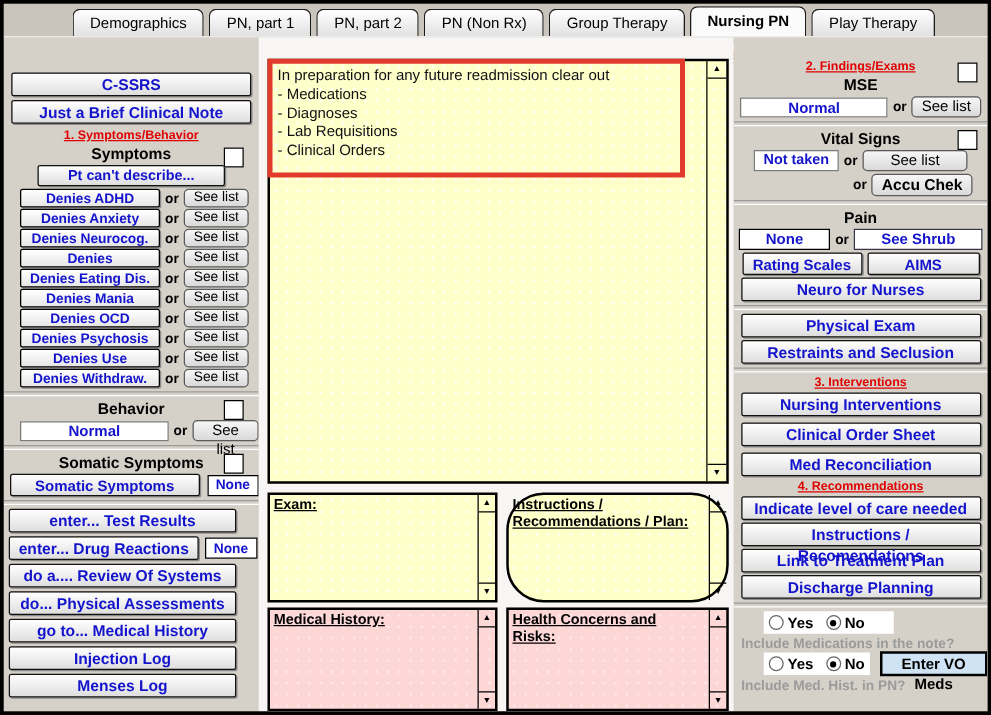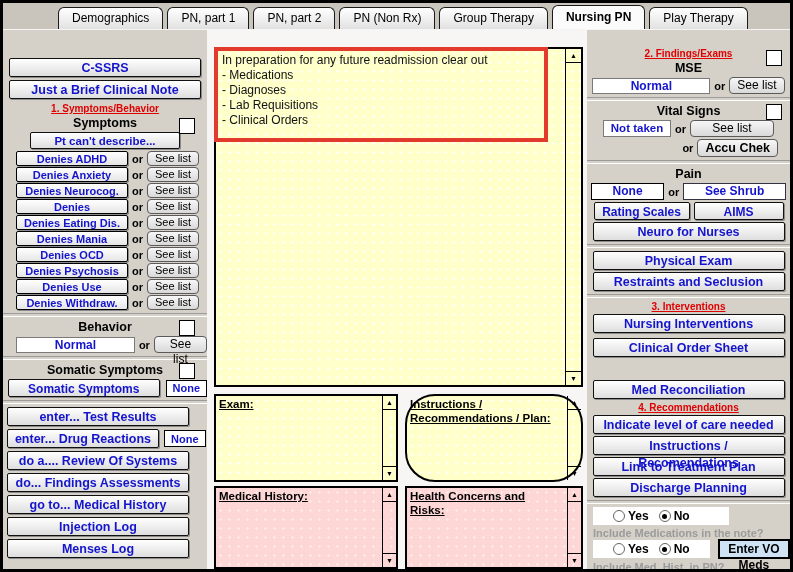--- a/index.html
+++ b/index.html
@@ -72,22 +72,22 @@
   .sbar .dn{position:absolute;bottom:0;left:0;right:0;height:13px;border-top:1.5px solid #000;
     text-align:center;font-size:7px;line-height:13px;cursor:pointer;}
   .redbox{position:absolute;left:-2px;top:-2px;width:334px;height:95px;border:4px solid #e23a2d;
     box-sizing:border-box;}
   .notetext{font-size:12px;line-height:1.25;padding:2px 4px;white-space:pre-line;color:#111;}
   
   .rp-head{position:relative;}
   .rp-row{display:flex;align-items:center;justify-content:center;margin:1px 4px 2px;}
   .rp-btn{height:19px;line-height:17px;font-size:12.5px;margin:0 auto 2px;width:192px;}
   .grayq{color:#9b9b9b;font-weight:bold;font-size:11px;margin:2px 0 0 6px;}
-  .ynstrip{background:#fff;display:flex;align-items:center;height:16px;padding:1px 20px;
-    font-size:12px;font-weight:bold;margin-left:6px;}
+  .ynstrip{background:#fff;display:flex;align-items:center;height:16px;padding:1px 4px;
+    font-size:12px;font-weight:bold;margin-left:24px;}
   .radio{width:12px;height:12px;border-radius:50%;border:1px solid #666;background:#fff;
     display:inline-block;box-sizing:border-box;margin-right:3px;cursor:pointer;position:relative;}
   .radio.sel::after{content:'';position:absolute;left:2.5px;top:2.5px;width:5px;height:5px;
     border-radius:50%;background:#000;}
   .ynlbl{margin-right:10px;}
   .vomeds{background:#cfe3f5;border:2px solid #000;font-weight:bold;font-size:12px;height:20px;
     line-height:16px;padding:0 7px;margin-left:8px;box-sizing:border-box;cursor:pointer;
     font-family:"Liberation Sans",sans-serif;}
 </style>
 </head>
@@ -201,21 +201,21 @@
       <button class="btn" style="width:182px;height:19px;line-height:17px;font-size:12.5px;">enter...  Test Results</button>
     </div>
     <div class="navrow">
       <button class="btn" style="width:152px;height:19px;line-height:17px;font-size:12.5px;">enter... Drug Reactions</button>
       <button class="nonebtn" style="margin-left:5px;">None</button>
     </div>
     <div class="navrow">
       <button class="btn" style="width:182px;height:19px;line-height:17px;font-size:12.5px;">do a.... Review Of Systems</button>
     </div>
     <div class="navrow">
-      <button class="btn" style="width:182px;height:19px;line-height:17px;font-size:12.5px;">do... Findings Assessments</button>
+      <button class="btn" style="width:182px;height:19px;line-height:17px;font-size:12.5px;">do... Physical Assessments</button>
     </div>
     <div class="navrow">
       <button class="btn" style="width:182px;height:19px;line-height:17px;font-size:12.5px;">go to... Medical History</button>
     </div>
     <div class="navrow">
       <button class="btn" style="width:182px;height:19px;line-height:17px;font-size:12.5px;">Injection Log</button>
     </div>
     <div class="navrow">
       <button class="btn" style="width:182px;height:19px;line-height:17px;font-size:12.5px;">Menses Log</button>
     </div>
@@ -316,21 +316,21 @@
     <div class="divider"></div>
 
     <button class="btn rp-btn">Physical Exam</button>
     <button class="btn rp-btn">Restraints and Seclusion</button>
 
     <div class="divider"></div>
 
     <div class="redhead" style="margin:0 0 2px;">3. Interventions</div>
     <button class="btn rp-btn">Nursing Interventions</button>
     <button class="btn rp-btn" style="margin-top:5px;">Clinical Order Sheet</button>
-    <button class="btn rp-btn" style="margin-top:23px;">Med Reconciliation</button>
+    <button class="btn rp-btn" style="margin-top:5px;">Med Reconciliation</button>
 
     <div class="redhead" style="margin:3px 0 2px;">4. Recommendations</div>
     <button class="btn rp-btn">Indicate level of care needed</button>
     <button class="btn rp-btn">Instructions / Recomendations</button>
     <button class="btn rp-btn">Link to Treatment Plan</button>
     <button class="btn rp-btn">Discharge Planning</button>
 
     <div class="divider"></div>
 
     <div class="ynstrip" style="width:96px;">

